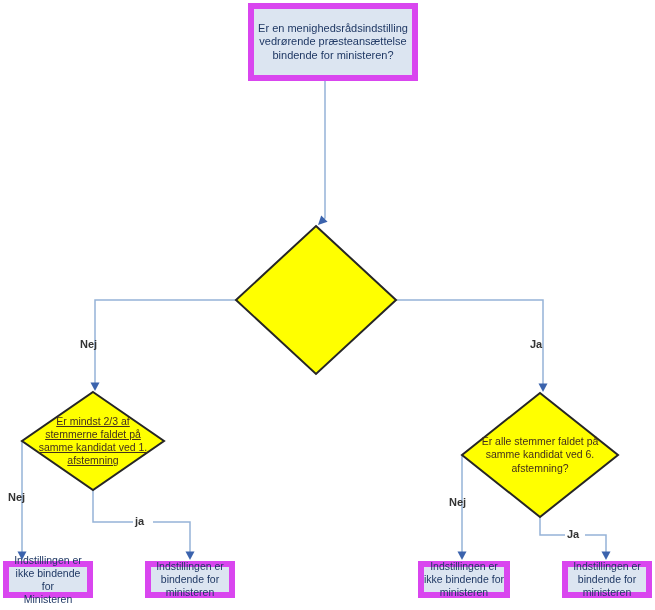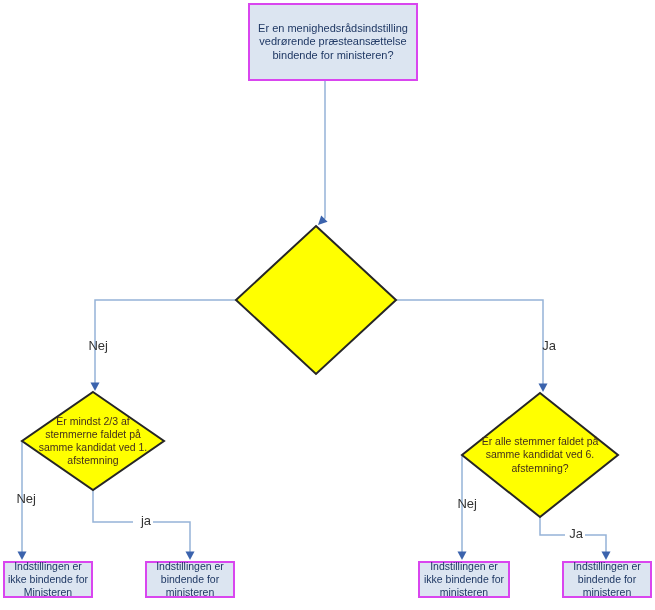--- a/index.html
+++ b/index.html
@@ -31,21 +31,21 @@
   }
   .diamond {
     fill: #ffff00;
     stroke: #262626;
     stroke-width: 2;
   }
   .node-box {
     position: absolute;
     box-sizing: border-box;
     background: #dce5f1;
-    border: 2px solid #d946ef;
+    border: 6px solid #d946ef;
     display: flex;
     align-items: center;
     justify-content: center;
     text-align: center;
     white-space: pre-line;
     color: #1f3864;
   }
   .start-box {
     left: 248px; top: 3px;
     width: 170px; height: 78px;
@@ -71,32 +71,34 @@
     left: 236px; top: 260px;
     width: 160px; height: 80px;
     font-size: 11px;
     line-height: 13.5px;
   }
   .dt-left {
     left: 23px; top: 413px;
     width: 140px; height: 56px;
     font-size: 10.5px;
     line-height: 13px;
+    text-decoration: underline;
   }
   .dt-right {
     left: 463px; top: 433px;
     width: 154px; height: 44px;
     font-size: 10.5px;
     line-height: 13.5px;
   }
   .edge-label {
     position: absolute;
-    font-size: 13px;
+    font-size: 11px;
     color: #333333;
-    text-align: right;
+    text-align: left;
+    font-weight: bold;
   }
   .on-line {
     background: #ffffff;
     padding: 0 2px;
     line-height: 12px;
   }
 </style>
 </head>
 <body>
 

